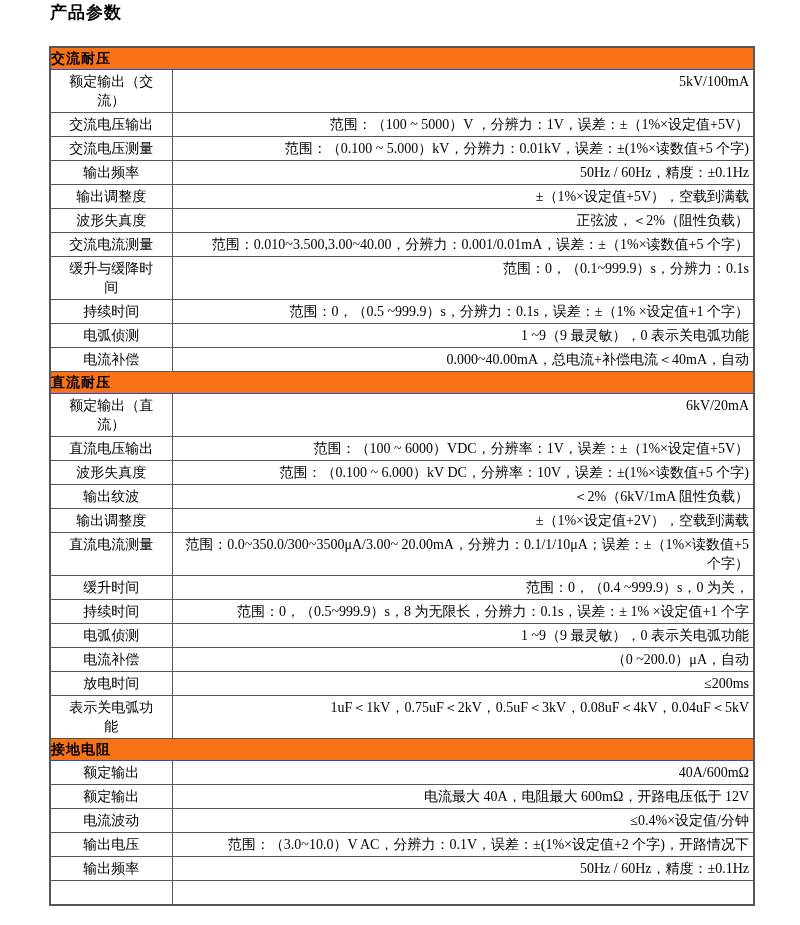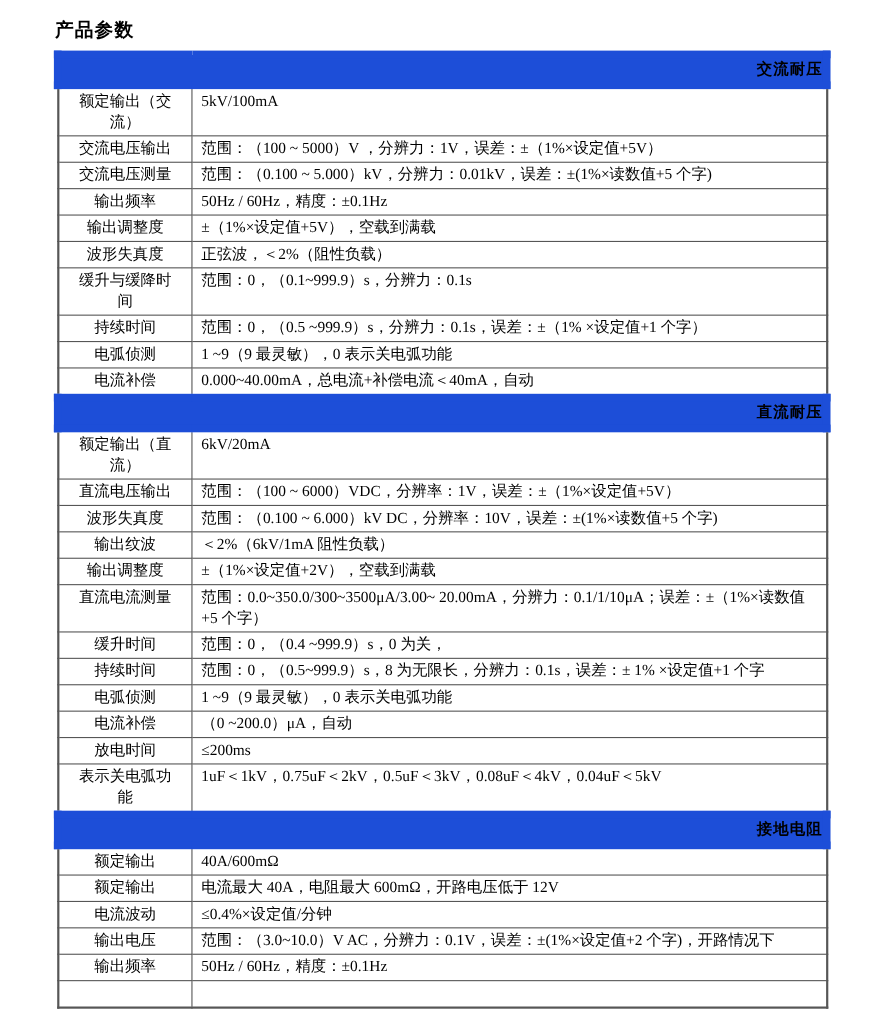--- a/index.html
+++ b/index.html
@@ -11,60 +11,60 @@
     position: relative;
     width: 800px;
     height: 925px;
     overflow: hidden;
     font-family: "Liberation Serif", "DejaVu Serif", serif;
     color: #000000;
   }
   .page-title {
     position: absolute;
     left: 50px;
-    top: 16px;
+    top: 1px;
     margin: 0;
     font-size: 17px;
     font-weight: bold;
     letter-spacing: 1px;
   }
   table.spec-table {
     position: absolute;
     left: 49px;
     top: 46px;
     width: 706px;
     table-layout: fixed;
     border-collapse: collapse;
     border: 2px solid #565656;
     font-size: 14px;
   }
   col.col-label { width: 122px; }
   th.section-header {
-    background: #1d4ed8;
-    border: 7px solid #1d4ed8;
+    background: #f97316;
+    border: 1px solid #1d4ed8;
     font-size: 14px;
     font-weight: bold;
-    text-align: right;
+    text-align: left;
     line-height: 19px;
     padding: 1px 0;
     letter-spacing: 1px;
   }
   td {
     border: 1px solid #565656;
     vertical-align: top;
     line-height: 19px;
     padding: 2px 6px;
     overflow: hidden;
   }
   td.label-cell {
     text-align: center;
     padding: 2px 14px;
   }
   td.value-cell {
-    text-align: left;
+    text-align: right;
     padding: 2px 4px 2px 8px;
   }
   td.value-cell.center { }
   tr.spec-row td { height: 19px; }
 </style>
 </head>
 <body>
 
 <h1 class="page-title">产品参数</h1>
 
@@ -95,20 +95,24 @@
       </tr>
       <tr class="spec-row">
         <td class="label-cell">输出调整度</td>
         <td class="value-cell">±（1%×设定值+5V），空载到满载</td>
       </tr>
       <tr class="spec-row">
         <td class="label-cell">波形失真度</td>
         <td class="value-cell">正弦波，＜2%（阻性负载）</td>
       </tr>
       <tr class="spec-row">
+        <td class="label-cell">交流电流测量</td>
+        <td class="value-cell">范围：0.010~3.500,3.00~40.00，分辨力：0.001/0.01mA，误差：±（1%×读数值+5 个字）</td>
+      </tr>
+      <tr class="spec-row">
         <td class="label-cell">缓升与缓降时间</td>
         <td class="value-cell">范围：0，（0.1~999.9）s，分辨力：0.1s</td>
       </tr>
       <tr class="spec-row">
         <td class="label-cell">持续时间</td>
         <td class="value-cell">范围：0，（0.5 ~999.9）s，分辨力：0.1s，误差：±（1% ×设定值+1 个字）</td>
       </tr>
       <tr class="spec-row">
         <td class="label-cell">电弧侦测</td>
         <td class="value-cell">1 ~9（9 最灵敏），0 表示关电弧功能</td>

